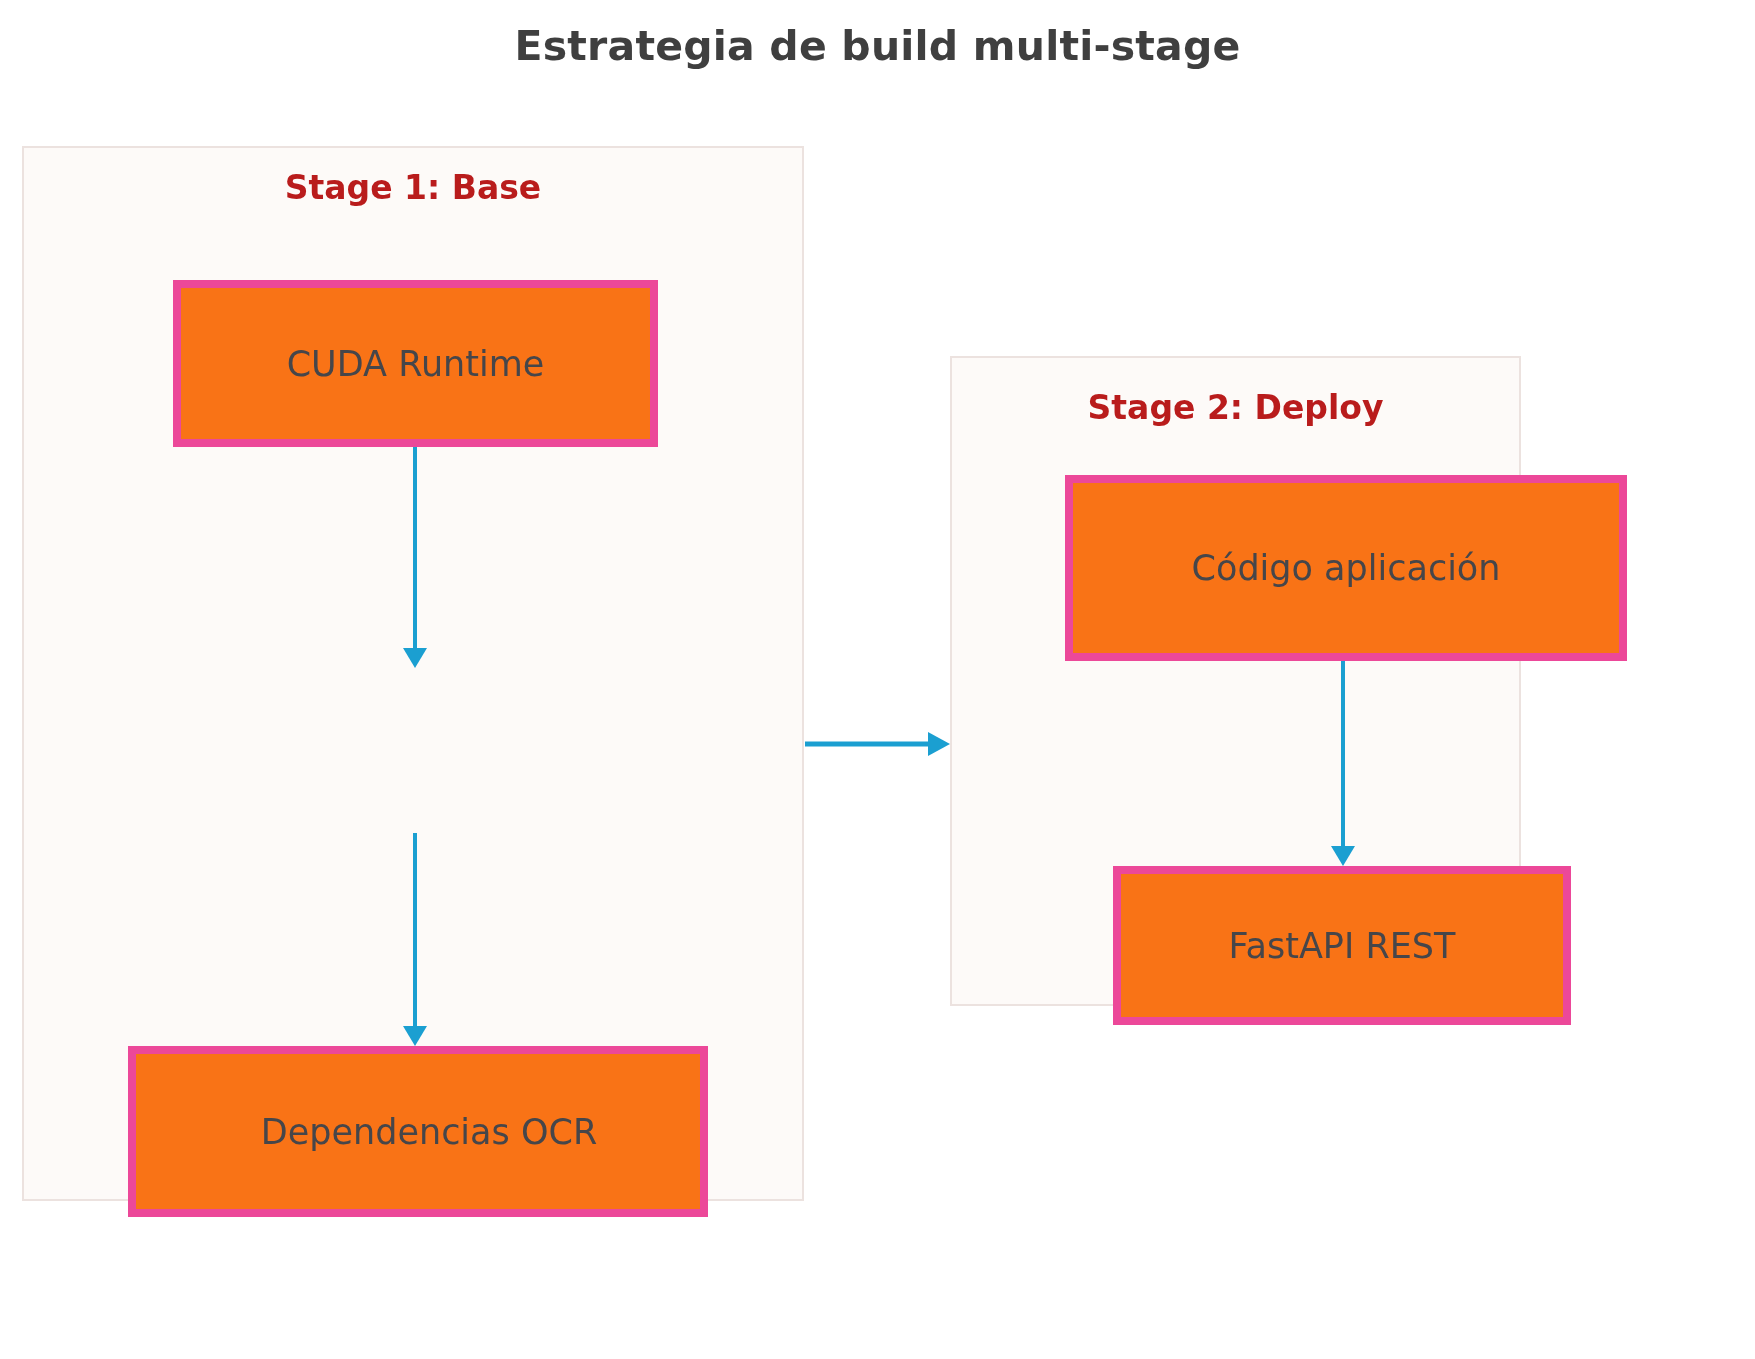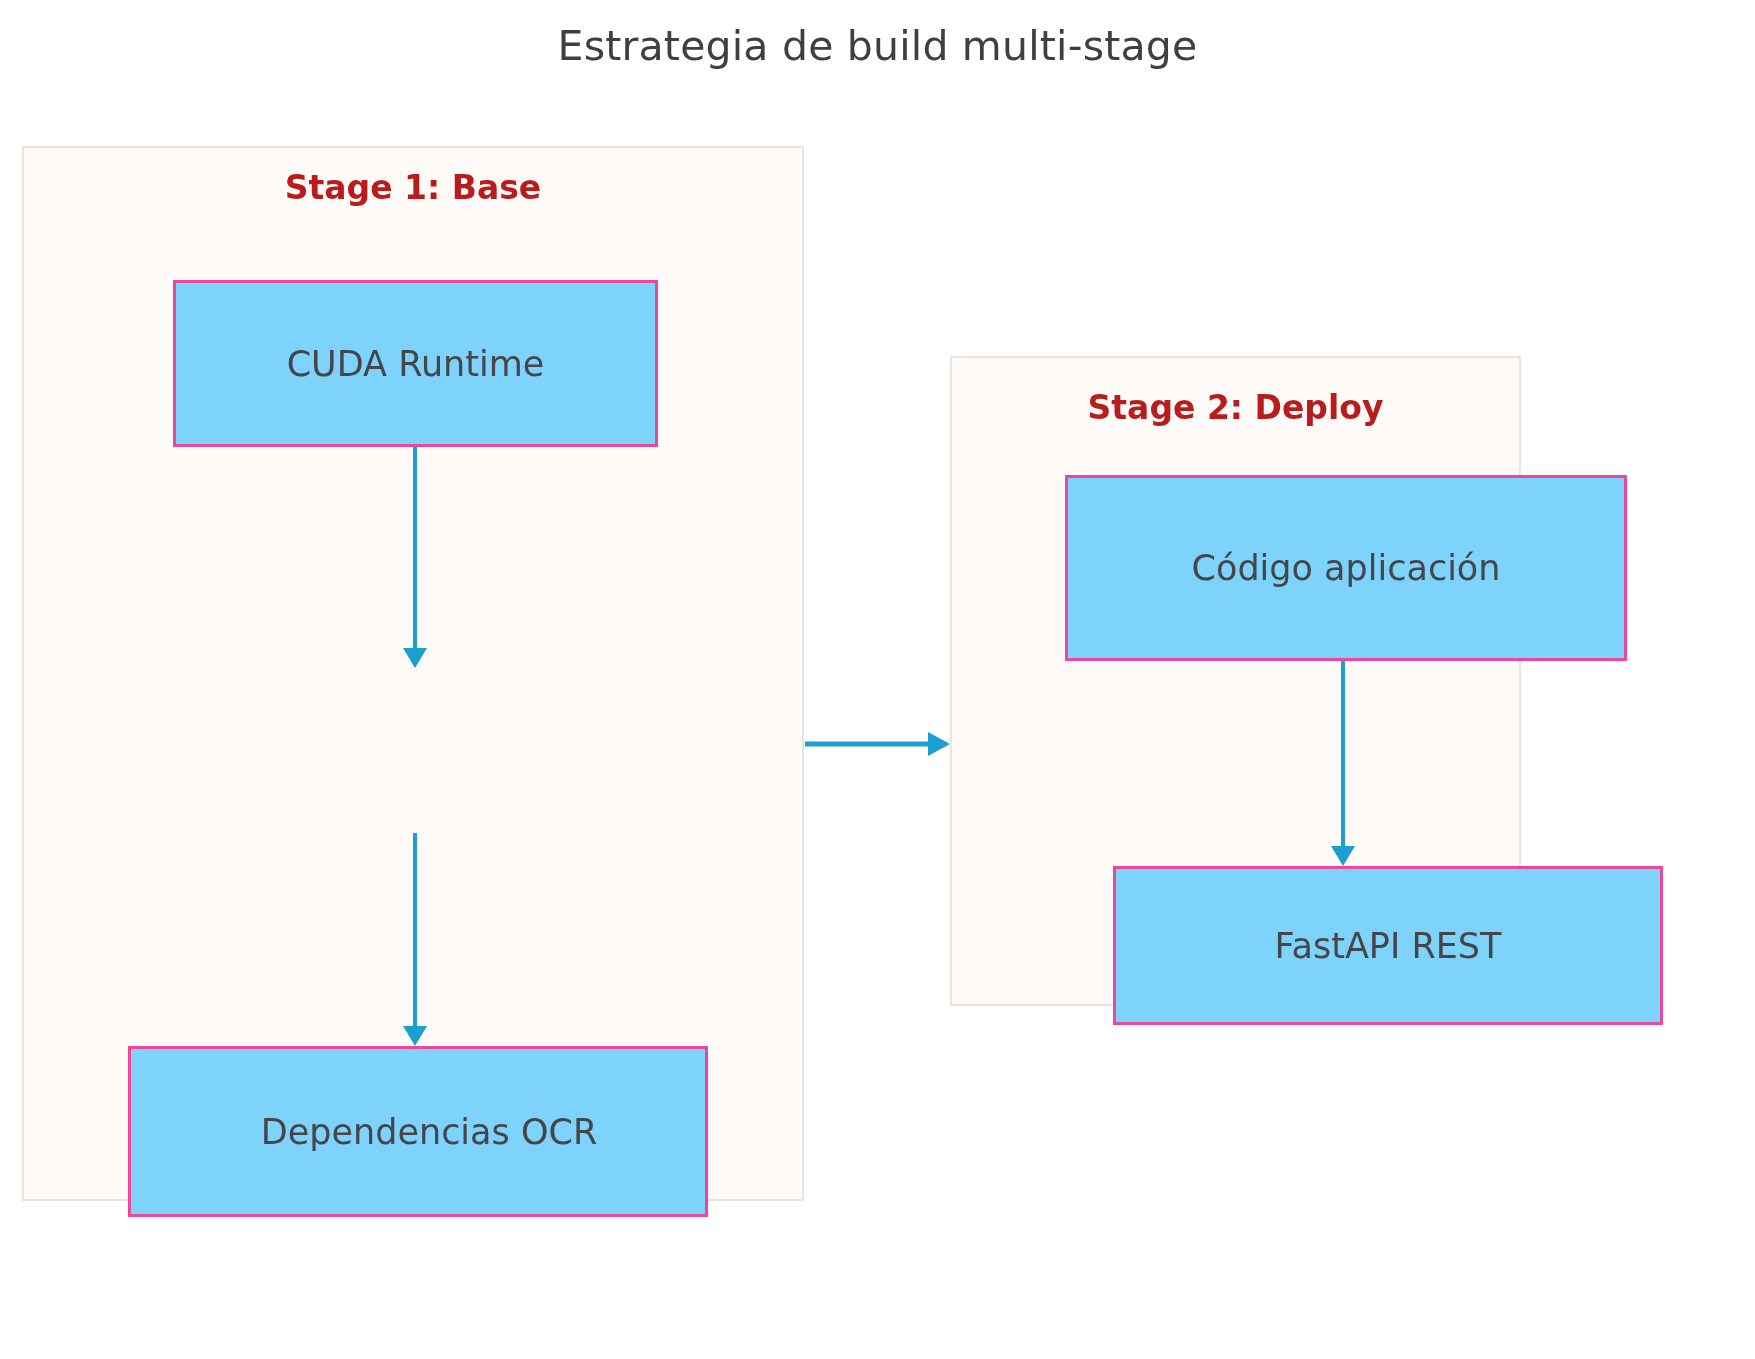--- a/index.html
+++ b/index.html
@@ -19,21 +19,21 @@
   }
 
   
   #diagram-title {
     position: absolute;
     left: 0;
     top: 22px;
     width: 1755px;
     text-align: center;
     font-size: 41px;
-    font-weight: 400;
+    font-weight: 700;
     color: #3f3f3f;
     letter-spacing: 0.2px;
     white-space: nowrap;
   }
 
   
   .cluster {
     position: absolute;
     background: #fdfaf8;
     border: 2px solid #ece2df;
@@ -62,40 +62,40 @@
     left: 950px;
     top: 356px;
     width: 571px;
     height: 650px;
   }
   #cluster-stage2 .cluster-label { top: 30px; }
 
   
   .node {
     position: absolute;
-    background: #7dd3fc;
-    border: 3px solid #ec4899;
+    background: #f97316;
+    border: 8px solid #ec4899;
     box-sizing: border-box;
     display: flex;
     align-items: center;
     justify-content: center;
   }
   .node-label {
     font-size: 35px;
     font-weight: 400;
     color: #46464a;
     white-space: nowrap;
     text-align: center;
   }
 
   #node-cuda-runtime       { left: 173px;  top: 280px;  width: 485px; height: 167px; }
   #node-python-pip         { left: 193px;  top: 668px;  width: 455px; height: 165px; }
   #node-dependencias-ocr   { left: 128px;  top: 1046px; width: 580px; height: 171px; padding-left: 22px; }
   #node-codigo-aplicacion  { left: 1065px; top: 475px;  width: 562px; height: 186px; }
-  #node-fastapi-rest       { left: 1113px; top: 866px;  width: 550px; height: 159px; }
+  #node-fastapi-rest       { left: 1113px; top: 866px;  width: 458px; height: 159px; }
 
   
   #edges {
     position: absolute;
     left: 0;
     top: 0;
     width: 1755px;
     height: 1359px;
     pointer-events: none;
   }

